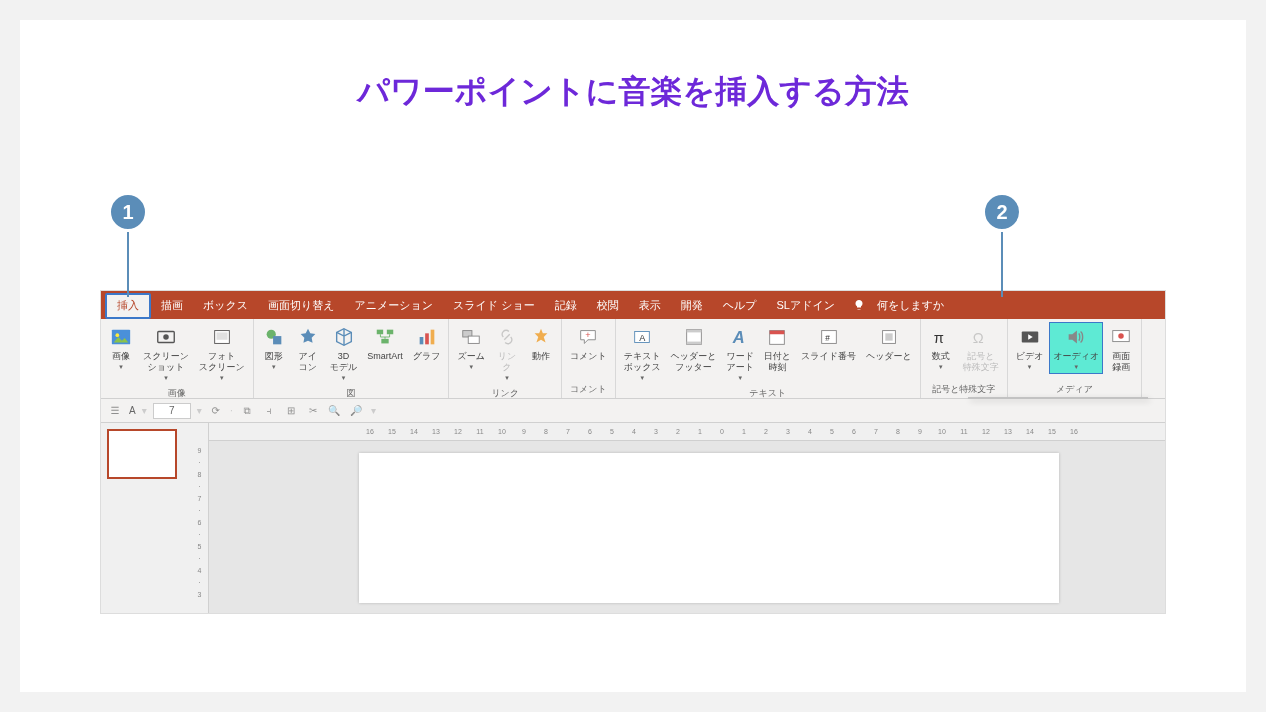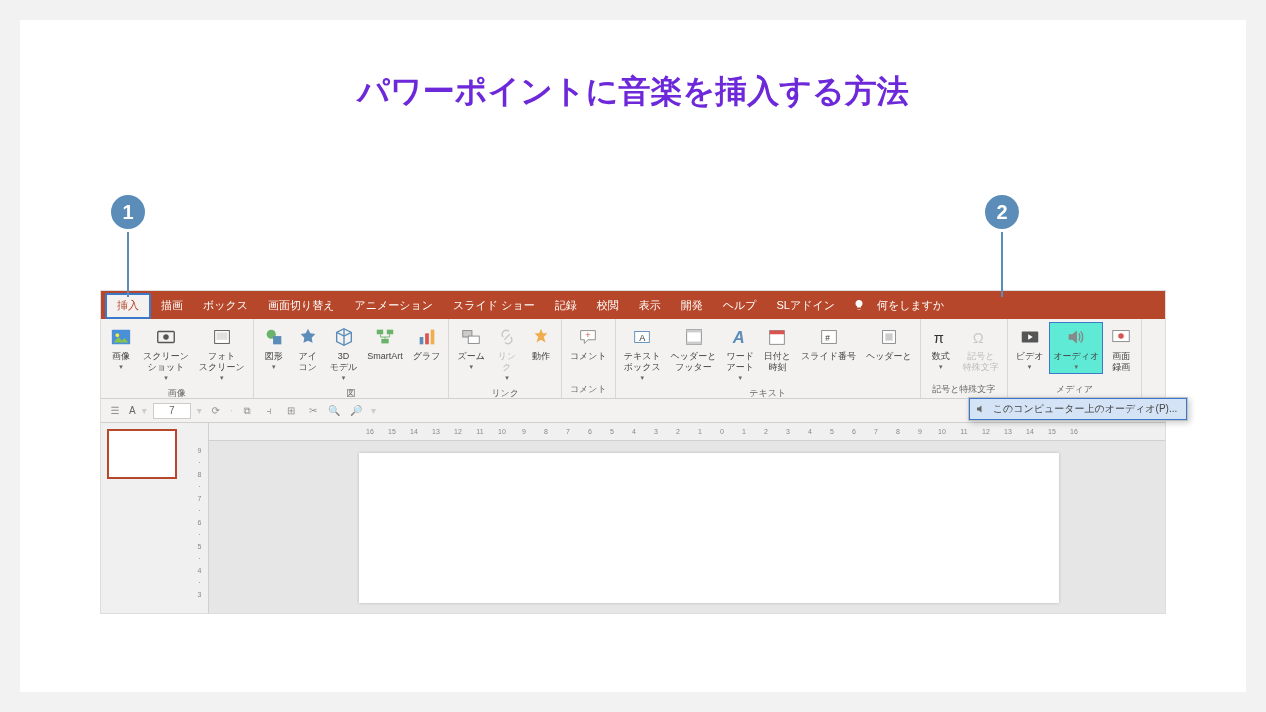--- a/index.html
+++ b/index.html
@@ -556,26 +556,20 @@
                   <circle cx="12" cy="11" r="3" fill="#d9534f"></circle>
                 </svg>
               </div>
             <div class="lbl">画面
 録画</div>
           </div>
         </div>
         <div class="group-label">メディア</div>
 
         <div class="dropdown-menu" style="top:78px; left:-40px;">
-          <div class="item hl">
-            <svg class="mi" viewBox="0 0 24 24">
-                <path d="M4 9h4l5-4v14l-5-4H4z" fill="#666"></path>
-              </svg>
-            <span>このコンピューター上のオーディオ(P)...</span>
-          </div>
         </div>
       </div>
 
     </div>
 
     <div class="quickbar">
       <span class="qbtn">☰</span>
       <span>A</span>
       <span style="color:#ccc">▾</span>
       <div class="qspin">7</div>

